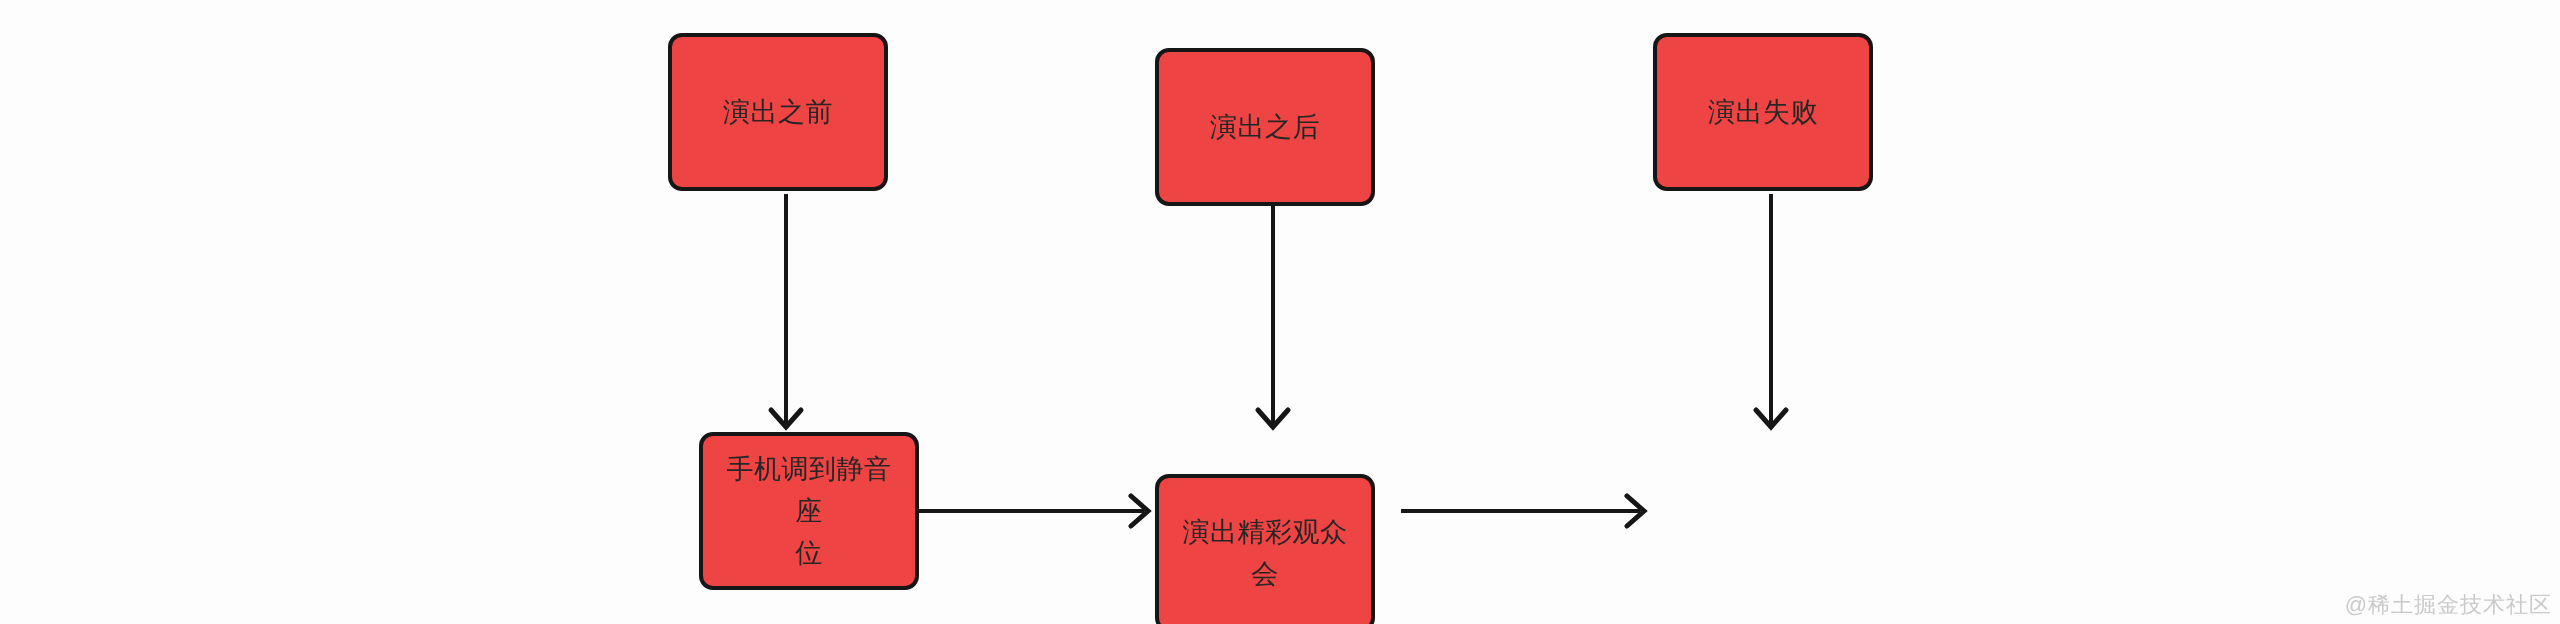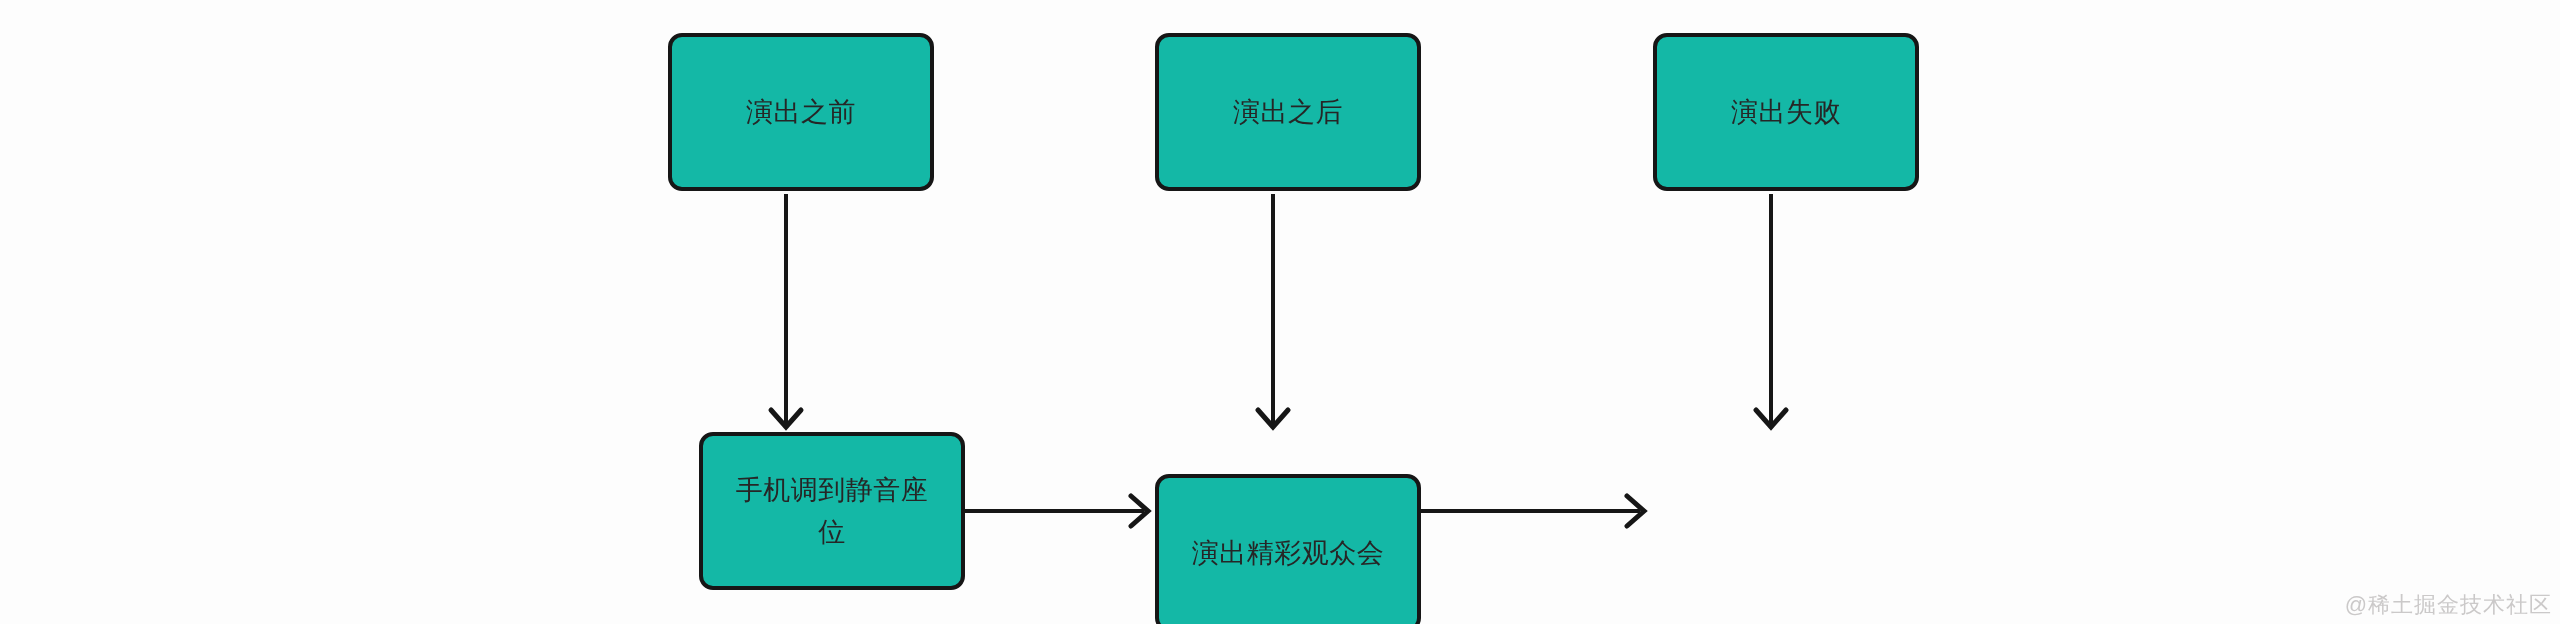--- a/index.html
+++ b/index.html
@@ -13,39 +13,39 @@
     overflow: hidden;
   }
   .arrow-layer {
     position: absolute;
     left: 0; top: 0;
     width: 2560px; height: 624px;
     pointer-events: none;
   }
   .node {
     position: absolute;
-    width: 266px;
+    width: 220px;
     height: 158px;
-    background: #14b8a6;
+    background: #ef4444;
     border: 4px solid #161616;
     border-radius: 14px;
     display: flex;
     align-items: center;
     justify-content: center;
   }
   .node-label {
     font-size: 27px;
     line-height: 42px;
     letter-spacing: 0.5px;
     color: #262626;
     text-align: center;
     padding: 0 10px;
   }
   .node-a { left: 668px;  top: 33px;  }
-  .node-b { left: 1155px; top: 33px;  }
+  .node-b { left: 1155px; top: 48px;  }
   .node-c { left: 1653px; top: 33px;  }
   .node-d { left: 668px;  top: 432px; margin-left: 31px; }
   .node-e { left: 1155px; top: 432px; margin-top: 42px; }
   .node-f { left: 1653px; top: 432px; }
   .watermark {
     position: absolute;
     right: 8px;
     bottom: 4px;
     font-size: 22px;
     letter-spacing: 1px;

